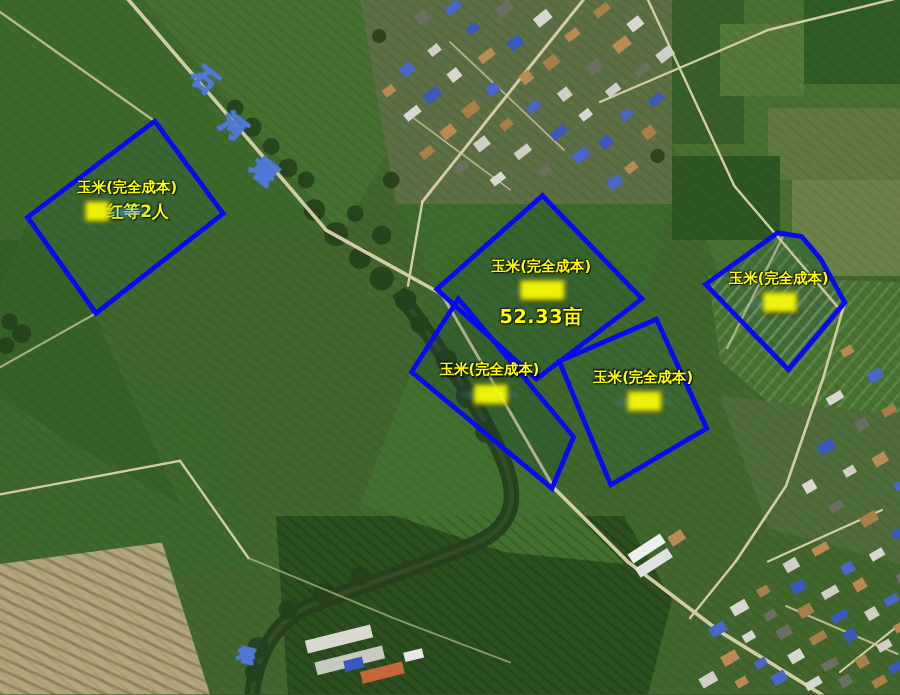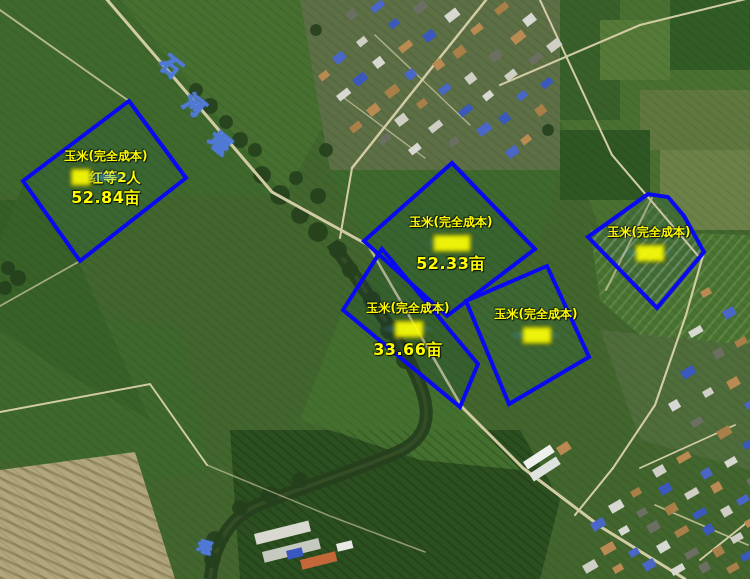--- a/index.html
+++ b/index.html
@@ -250,31 +250,29 @@
       <polygon points="452,163 535,249 447,316 364,241" class="parcel" stroke="#0a0af2"></polygon>
       <polygon points="382,249 478,364 460,407 343,310" class="parcel" stroke="#0a0af2"></polygon>
       <polygon points="547,266 589,357 509,404 466,301" class="parcel" stroke="#0a0af2"></polygon>
       <polygon points="588,237 648,194 668,197 684,216 704,252 657,308" class="parcel" stroke="#0a0af2"></polygon>
     </svg>
 
   <div id="parcel-labels">
       <div class="plabel" style="left: 106px; top: 145px; color: rgb(255, 255, 0);">
         <div class="crop-line">玉米(完全成本)</div>
         <div class="owner-line"><span class="smudge"></span><span class="mask">██</span><span>红等2人</span></div>
-        <div class="area-line">52.84亩</div>
       </div>
       <div class="plabel" style="left: 451px; top: 211px; color: rgb(255, 255, 0);">
         <div class="crop-line">玉米(完全成本)</div>
         <div class="owner-line"><span class="smudge"></span><span class="mask">████</span></div>
         <div class="area-line">52.33亩</div>
       </div>
       <div class="plabel" style="left: 408px; top: 297px; color: rgb(255, 255, 0);">
         <div class="crop-line">玉米(完全成本)</div>
         <div class="owner-line"><span class="smudge"></span><span class="mask">███</span></div>
-        <div class="area-line">33.66亩</div>
       </div>
       <div class="plabel" style="left: 536px; top: 303px; color: rgb(255, 255, 0);">
         <div class="crop-line">玉米(完全成本)</div>
         <div class="owner-line"><span class="smudge"></span><span class="mask">███</span></div>
       </div>
       <div class="plabel" style="left: 649px; top: 221px; color: rgb(255, 255, 0);">
         <div class="crop-line">玉米(完全成本)</div>
         <div class="owner-line"><span class="smudge"></span><span class="mask">███</span></div>
       </div>
     </div>

